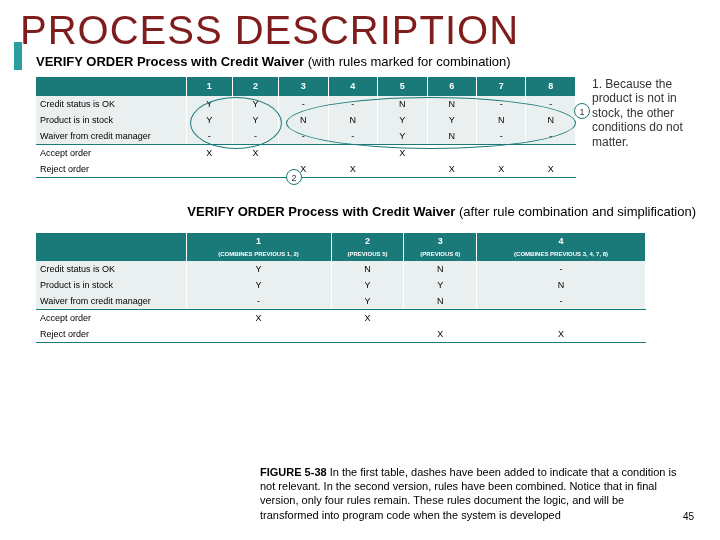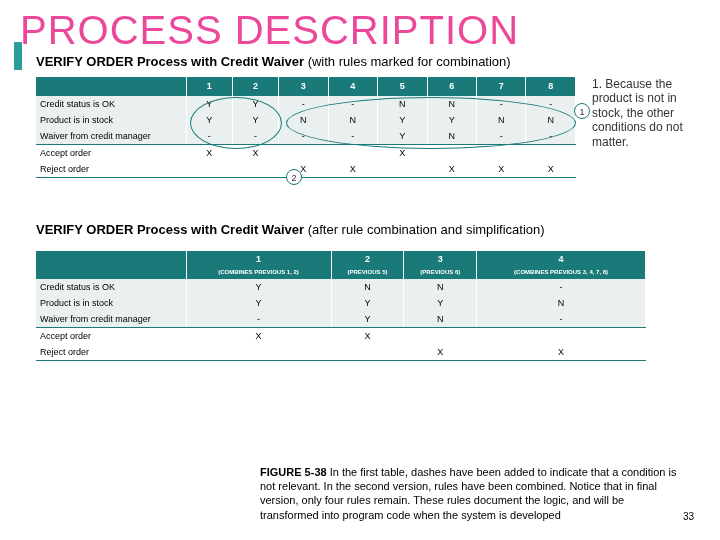--- a/index.html
+++ b/index.html
@@ -1,17 +1,17 @@
 <!DOCTYPE html>
 <html><head>
 <meta charset="utf-8">
 <style>
   * { box-sizing: border-box; margin: 0; padding: 0; }
   body { width: 720px; height: 540px; background: #fff; font-family: Arial, sans-serif; position: relative; overflow: hidden; }
-  .bg-title { position: absolute; top: 8px; left: 20px; font-size: 40px; font-weight: 400; color: #ec4899; letter-spacing: 1px; }
+  .bg-title { position: absolute; top: 8px; left: 20px; font-size: 40px; font-weight: 400; color: #7f1d1d; letter-spacing: 1px; }
   .accent-bar { position: absolute; top: 42px; left: 14px; width: 8px; height: 28px; background: #2a9d9d; }
   .content { position: absolute; top: 54px; left: 36px; width: 660px; }
   .tbl-title { font-size: 13px; font-weight: bold; color: #000; margin-bottom: 8px; }
   .tbl-title .light { font-weight: normal; }
   .tbl-wrap { position: relative; }
   table { border-collapse: collapse; font-size: 9px; }
   .t1 { width: 540px; }
   .t1 th, .t1 td { text-align: center; padding: 3px 0; }
   .t1 th.rowhead, .t1 td.rowhead { text-align: left; padding-left: 4px; width: 150px; font-weight: normal; }
   .t1 thead th { background: #1a7a7a; color: #fff; font-weight: bold; height: 18px; border-right: 1px solid #fff; }
@@ -129,21 +129,21 @@
     <div class="oval" style="left:154px; top:20px; width:92px; height:52px;"></div>
     <div class="oval" style="left:250px; top:20px; width:290px; height:52px;"></div>
     <div class="circ" style="right:106px; top:26px;">1</div>
     <div class="circ" style="left:250px; top:92px;">2</div>
 
     <div class="note1">
       <div class="item">1. <span>Because the product is not in stock, the other conditions do not matter.</span></div>
     </div>
   </div>
 
-  <div class="tbl-title" style="margin-top:44px;">
+  <div class="tbl-title" style="margin-top:26px;text-align:right;">
     <span>VERIFY ORDER Process with Credit Waiver</span><span class="light"> (after rule combination and simplification)</span>
   </div>
 
   <table class="t2">
     <thead>
       <tr>
         <th class="rowhead" rowspan="2"></th>
         <th class="num">1</th>
         <th class="num">2</th>
         <th class="num">3</th>
@@ -193,13 +193,13 @@
           <td>X</td>
       </tr>
     </tbody>
   </table>
 
 </div>
 
 <div class="caption">
   <b>FIGURE 5-38</b><span> In the first table, dashes have been added to indicate that a condition is not relevant. In the second version, rules have been combined. Notice that in final version, only four rules remain. These rules document the logic, and will be transformed into program code when the system is developed</span>
 </div>
-<div class="pagenum">33</div>
+<div class="pagenum">45</div>
 
 </body></html>

